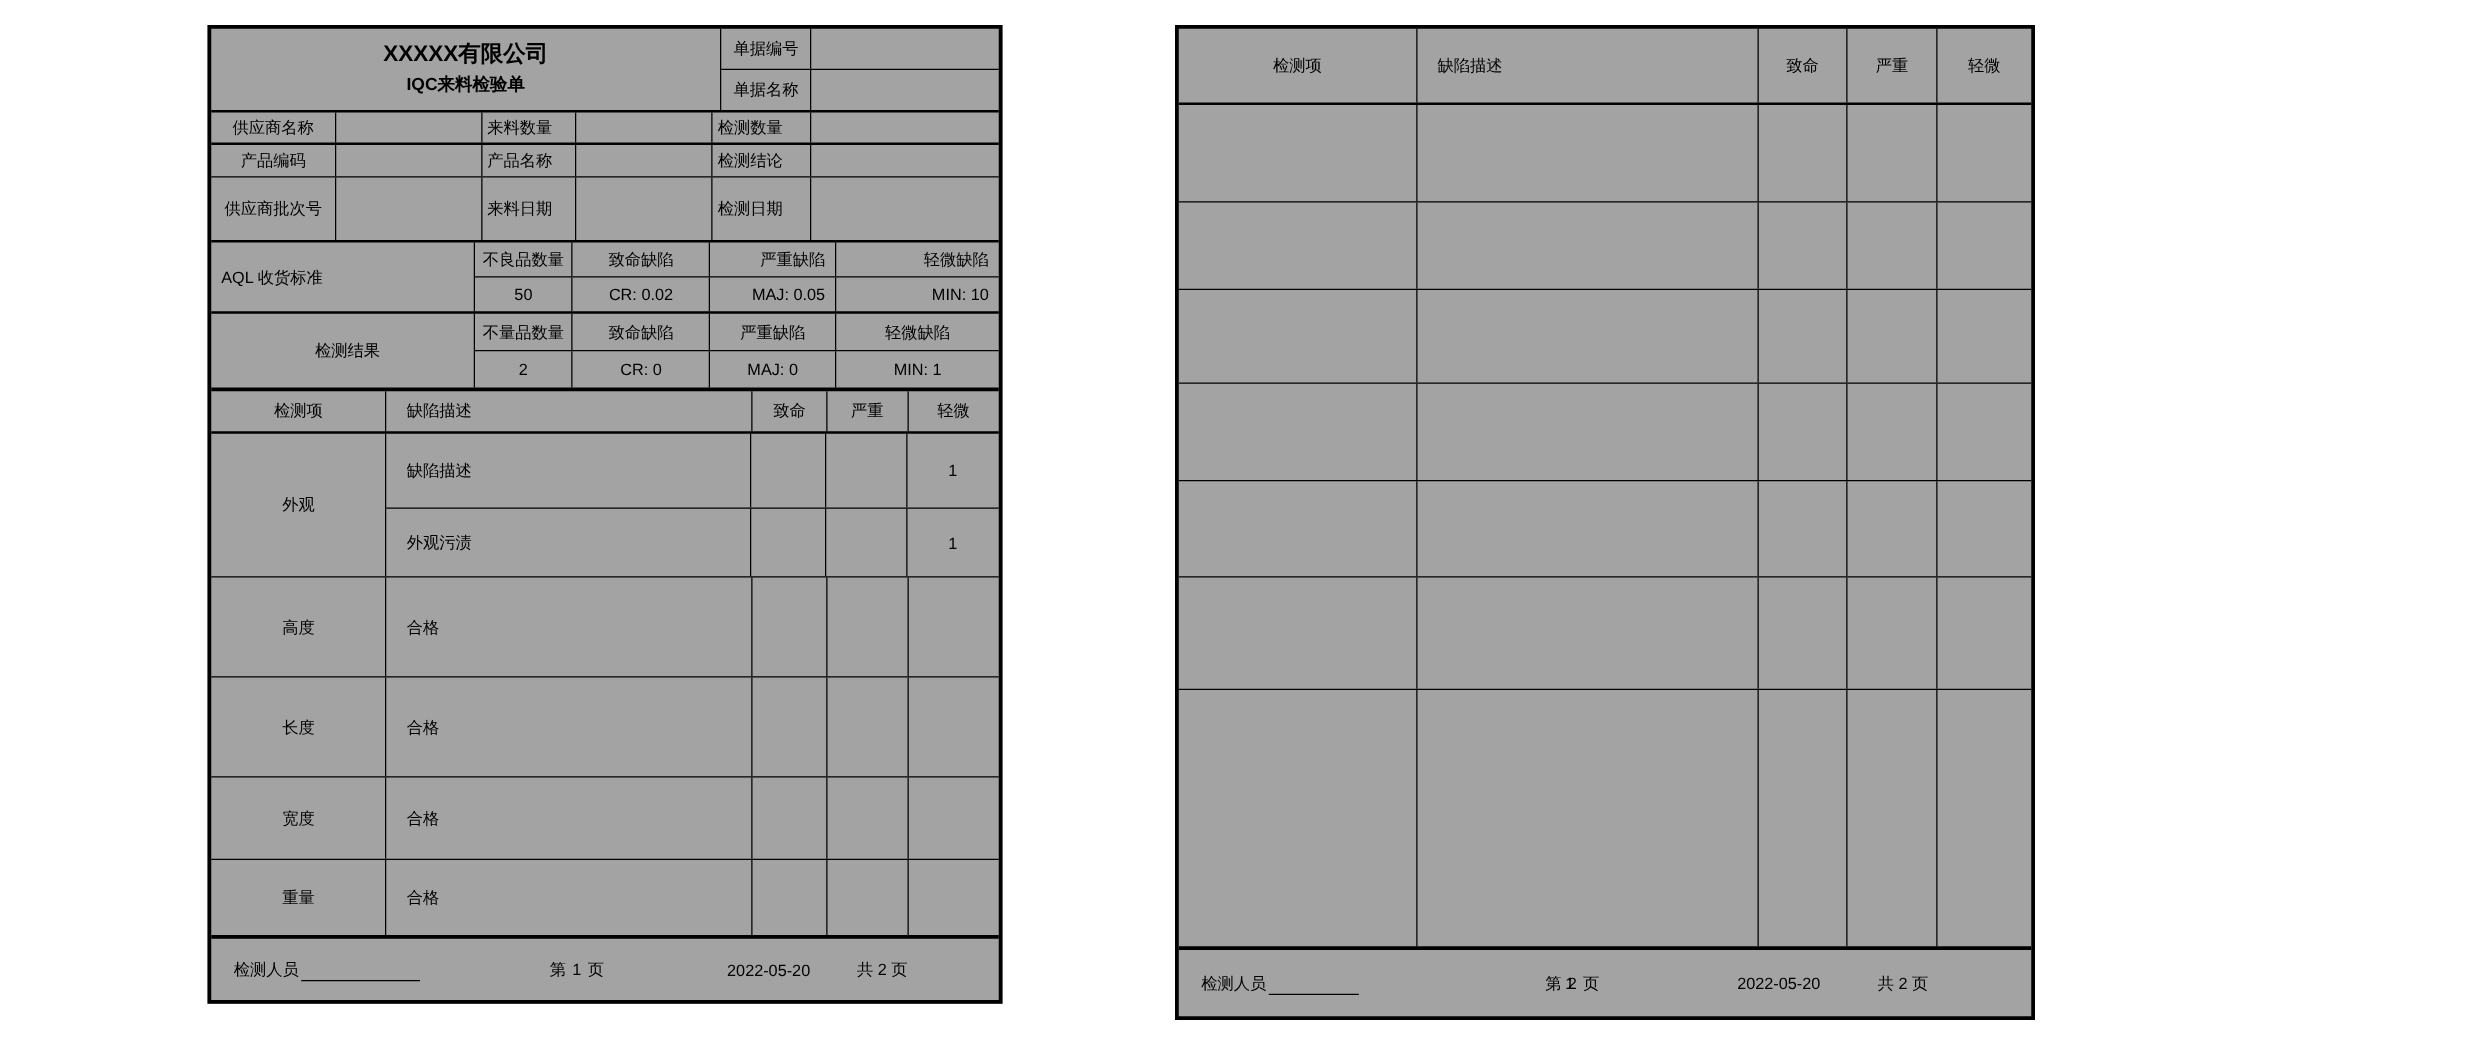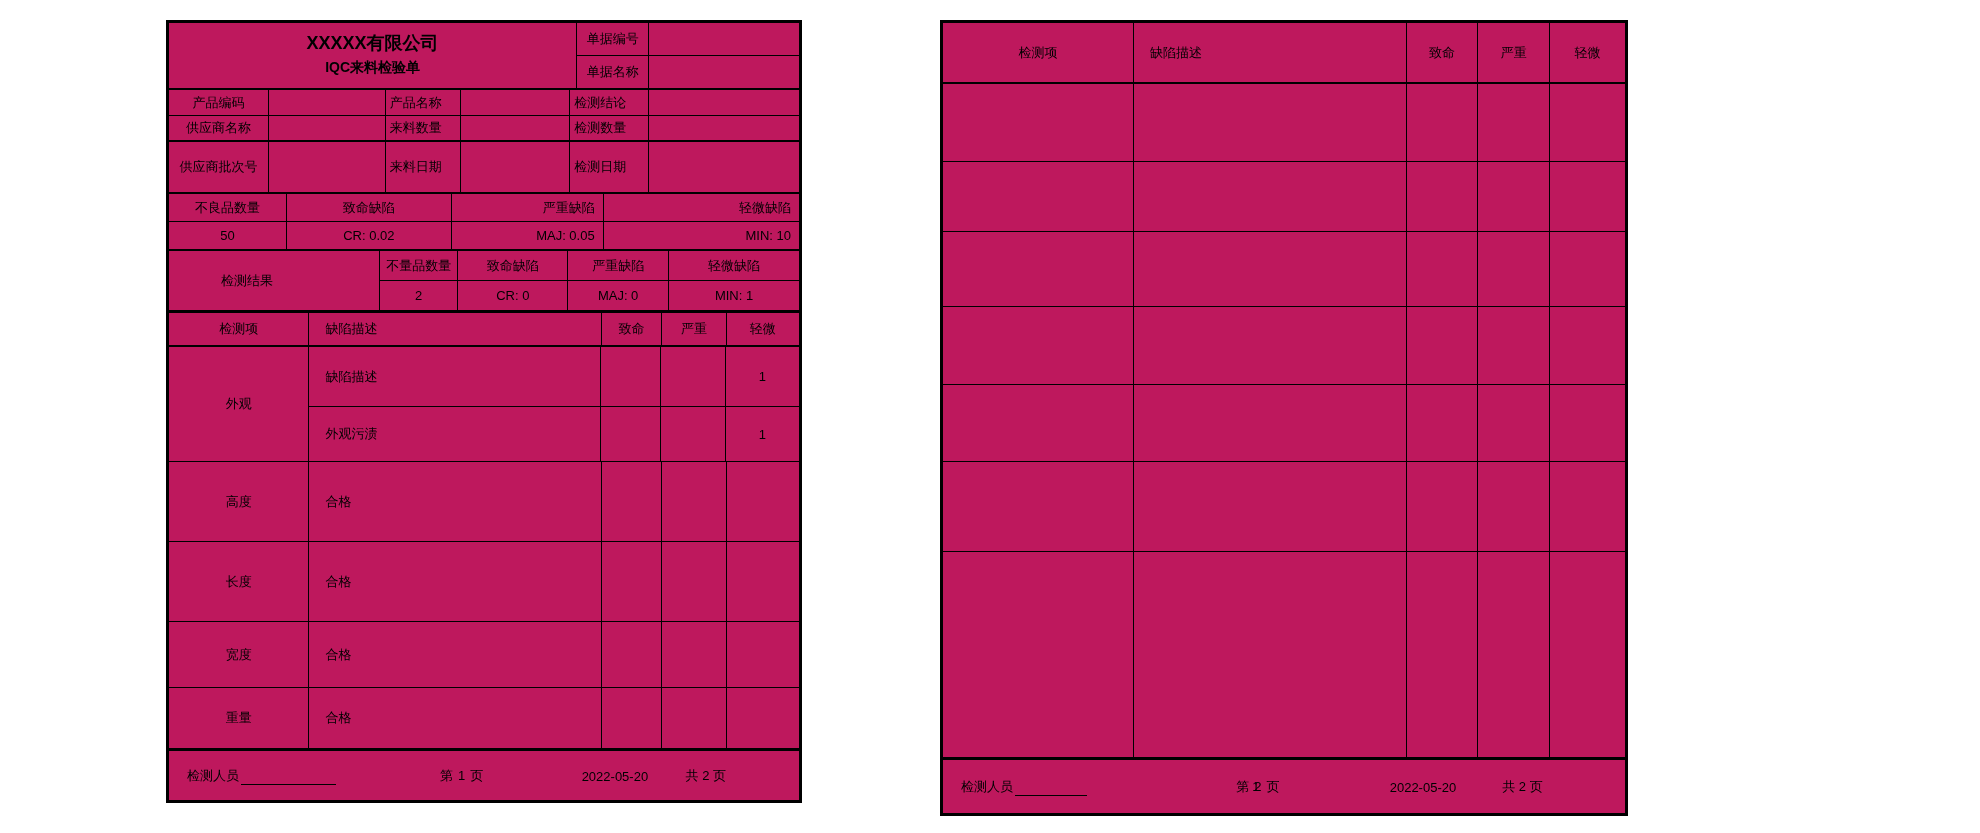--- a/index.html
+++ b/index.html
@@ -1,18 +1,18 @@
 <!DOCTYPE html>
 <html><head>
 <meta charset="utf-8">
 <style>
   html,body{margin:0;padding:0;background:#fff;}
   .canvas{position:relative;width:1980px;height:833px;background:#ffffff;overflow:hidden;
           font-family:"Liberation Sans","DejaVu Sans",sans-serif;color:#000;font-size:13px;}
-  .page{position:absolute;top:20px;background:#be185d;border:3px solid #000;box-sizing:border-box;}
+  .page{position:absolute;top:20px;background:#a3a3a3;border:3px solid #000;box-sizing:border-box;}
   #page1{left:166px;width:636px;}
   #page2{left:940px;width:688px;}
 
   .row{display:flex;align-items:stretch;border-bottom:1px solid #000;box-sizing:border-box;}
   .row.b2{border-bottom-width:2px;}
   .row.b3{border-bottom-width:3px;}
   .row.nb{border-bottom:none;}
   .cell{box-sizing:border-box;border-right:1px solid #000;display:flex;align-items:center;
         justify-content:center;overflow:hidden;white-space:nowrap;}
   .cell:last-child{border-right:none;}
@@ -35,21 +35,21 @@
   
   .c-l1{flex:0 0 15.9%;}
   .c-v1{flex:0 0 18.5%;}
   .c-l2{flex:0 0 11.9%;}
   .c-v2{flex:0 0 17.4%;}
   .c-l3{flex:0 0 12.5%;}
   .c-v3{flex:1;}
 
   
   .aql-label{flex:0 0 33.5%;justify-content:flex-start;padding-left:8px;}
-  .aql-label.pad55{padding-left:52px;}
+  .aql-label.pad55{padding-left:83px;}
   .aql-right{flex:1;display:flex;flex-direction:column;}
   .aql-sub{display:flex;flex:1;box-sizing:border-box;}
   .aql-sub.first{border-bottom:1px solid #000;}
   .a1{flex:0 0 18.7%;}
   .a2{flex:0 0 26.2%;}
   .a3{flex:0 0 24.1%;}
   .a4{flex:1;}
 
   
   .d-item{flex:0 0 22.3%;}
@@ -102,48 +102,49 @@
           <div class="cell doclabel">单据编号</div>
           <div class="cell docvalue"></div>
         </div>
         <div class="docrow">
           <div class="cell doclabel">单据名称</div>
           <div class="cell docvalue"></div>
         </div>
       </div>
     </div>
 
+    <div class="row b2" style="height:26px">
+      <div class="cell c-l1">供应商名称</div>
+      <div class="cell c-v1"></div>
+      <div class="cell c-l2 left">来料数量</div>
+      <div class="cell c-v2"></div>
+      <div class="cell c-l3 left">检测数量</div>
+      <div class="cell c-v3"></div>
+    </div>
+
     <div class="row" style="height:26px">
       <div class="cell c-l1">产品编码</div>
       <div class="cell c-v1"></div>
       <div class="cell c-l2 left">产品名称</div>
       <div class="cell c-v2"></div>
       <div class="cell c-l3 left">检测结论</div>
       <div class="cell c-v3"></div>
     </div>
 
-    <div class="row b2" style="height:26px">
-      <div class="cell c-l1">供应商名称</div>
-      <div class="cell c-v1"></div>
-      <div class="cell c-l2 left">来料数量</div>
-      <div class="cell c-v2"></div>
-      <div class="cell c-l3 left">检测数量</div>
-      <div class="cell c-v3"></div>
-    </div>
-
     <div class="row b2" style="height:52px">
       <div class="cell c-l1">供应商批次号</div>
       <div class="cell c-v1"></div>
       <div class="cell c-l2 left">来料日期</div>
       <div class="cell c-v2"></div>
       <div class="cell c-l3 left">检测日期</div>
       <div class="cell c-v3"></div>
     </div>
 
     <div class="row b2" style="height:57px">
+      <div class="cell aql-label">AQL 收货标准</div>
       <div class="aql-right">
         <div class="aql-sub first">
           <div class="cell a1">不良品数量</div>
           <div class="cell a2">致命缺陷</div>
           <div class="cell a3 ralign">严重缺陷</div>
           <div class="cell a4 ralign">轻微缺陷</div>
         </div>
         <div class="aql-sub">
           <div class="cell a1">50</div>
           <div class="cell a2">CR: 0.02</div>

